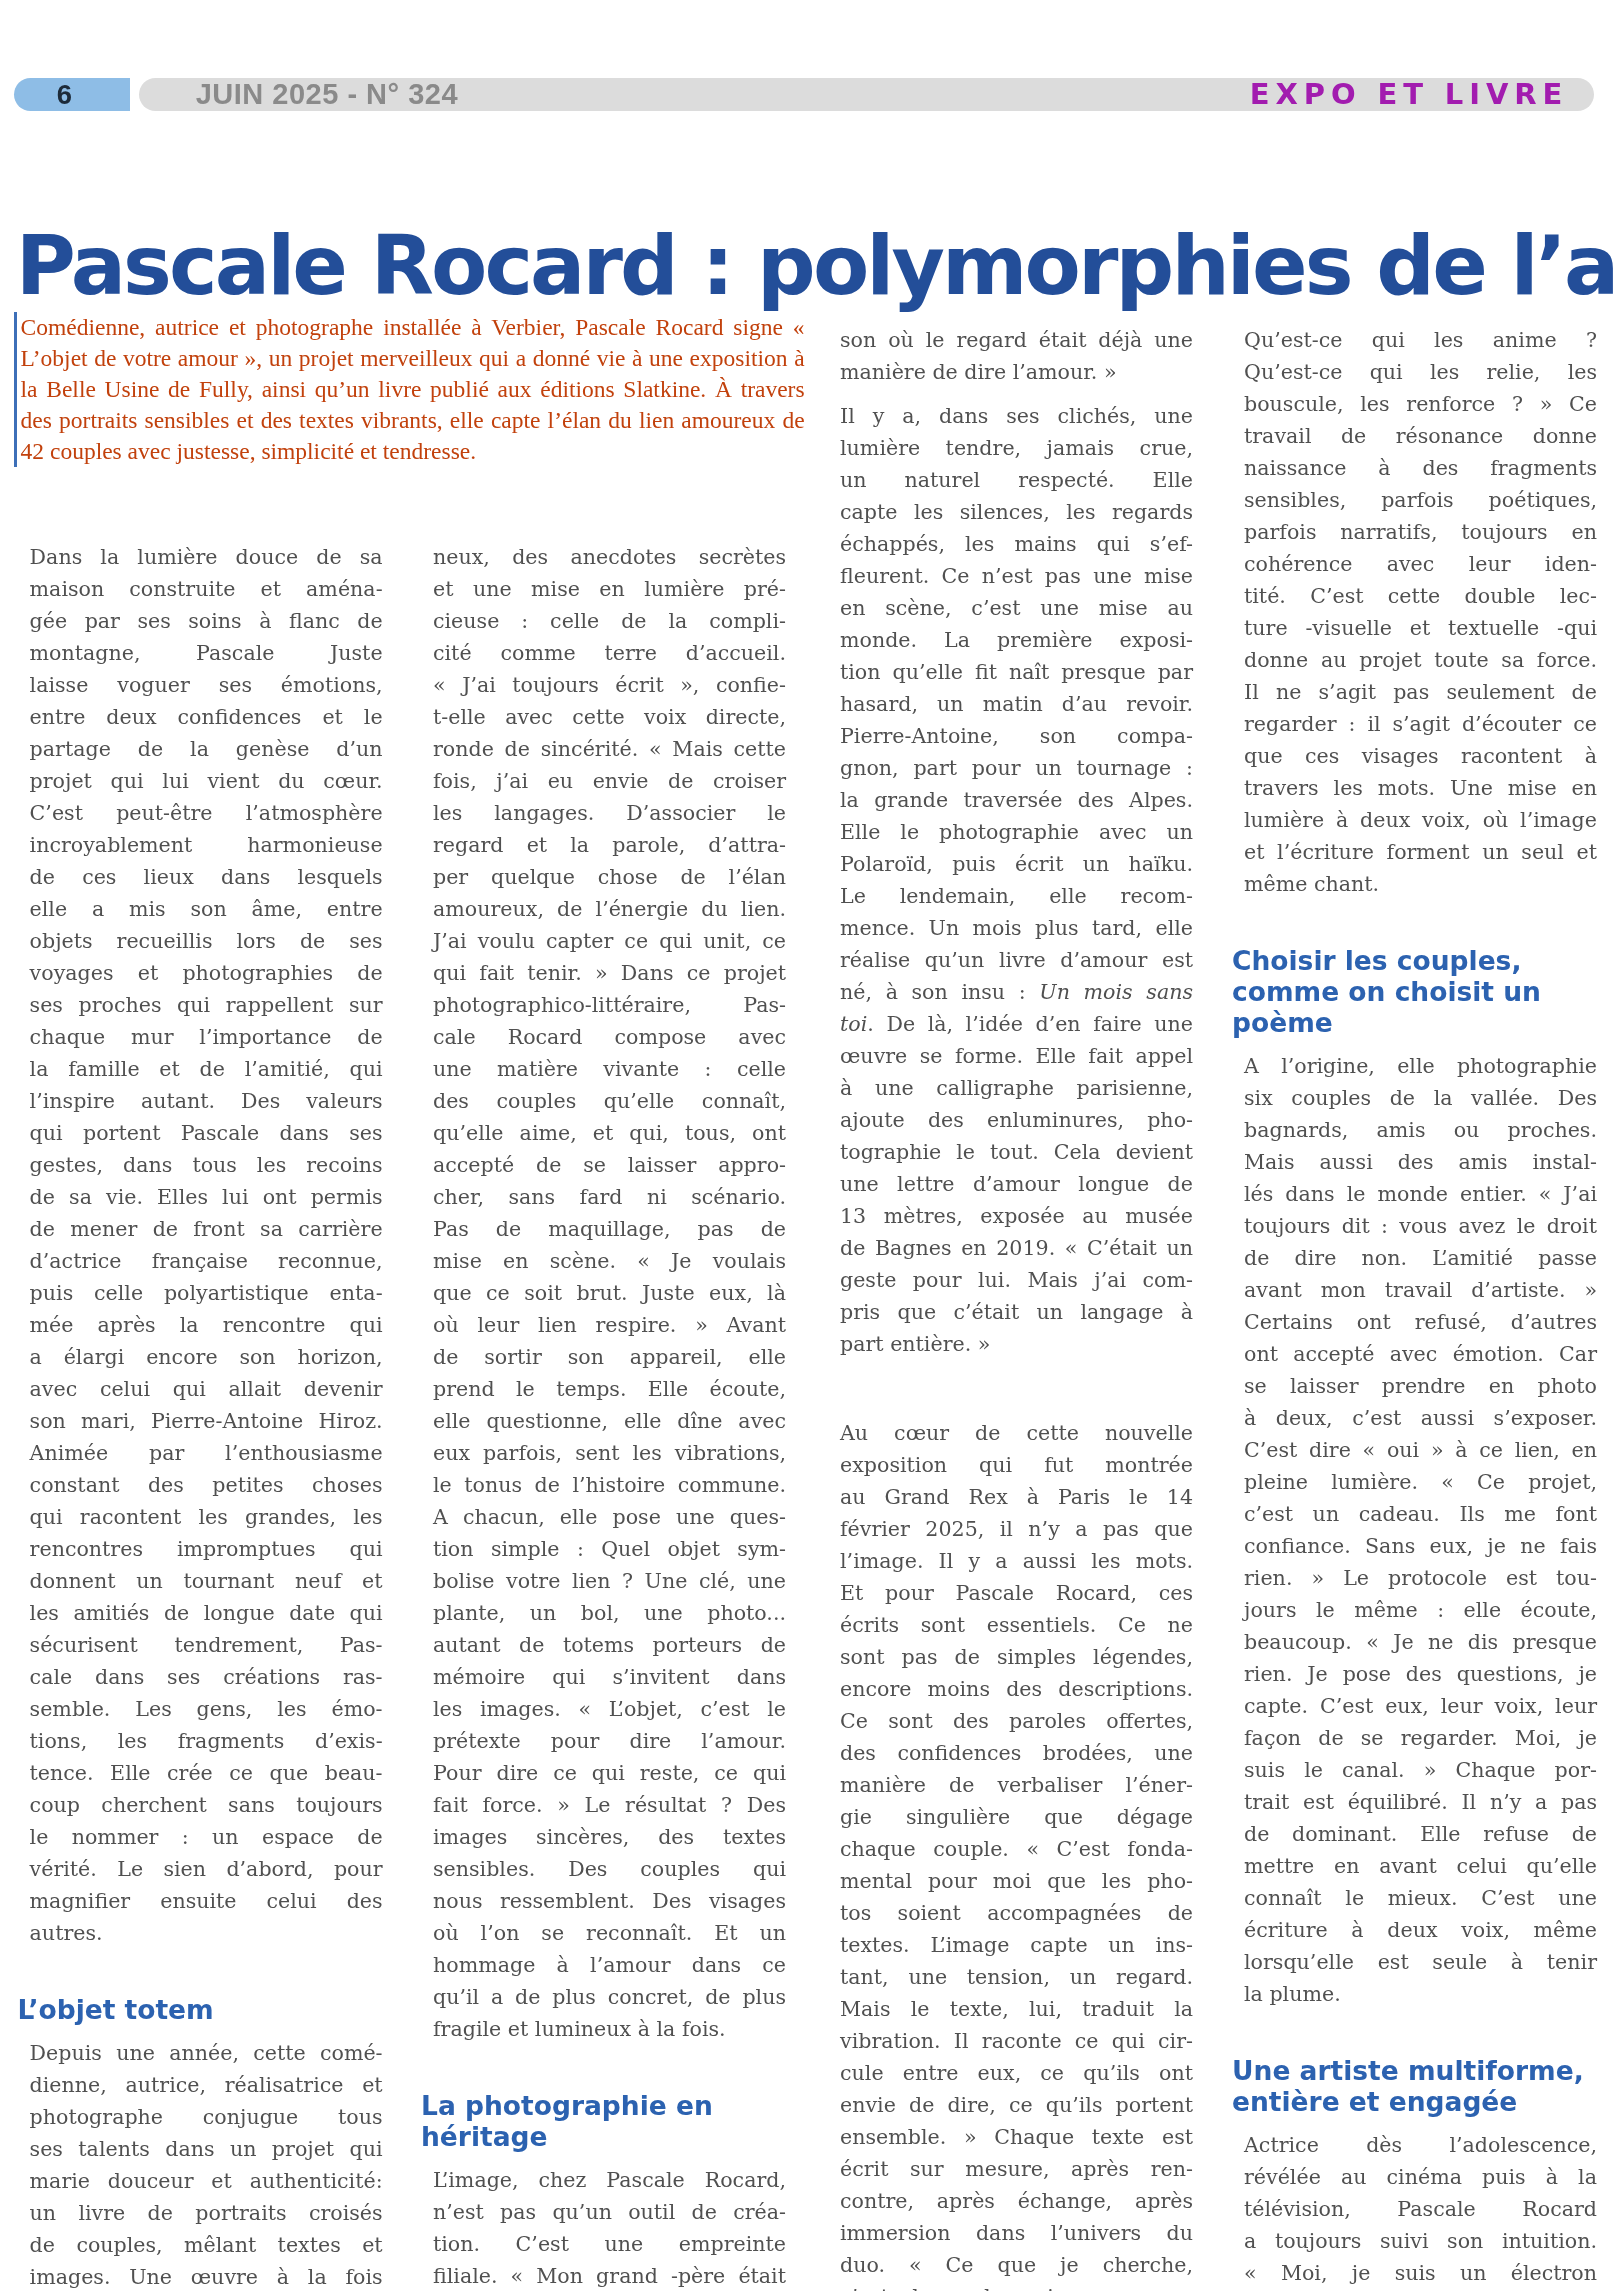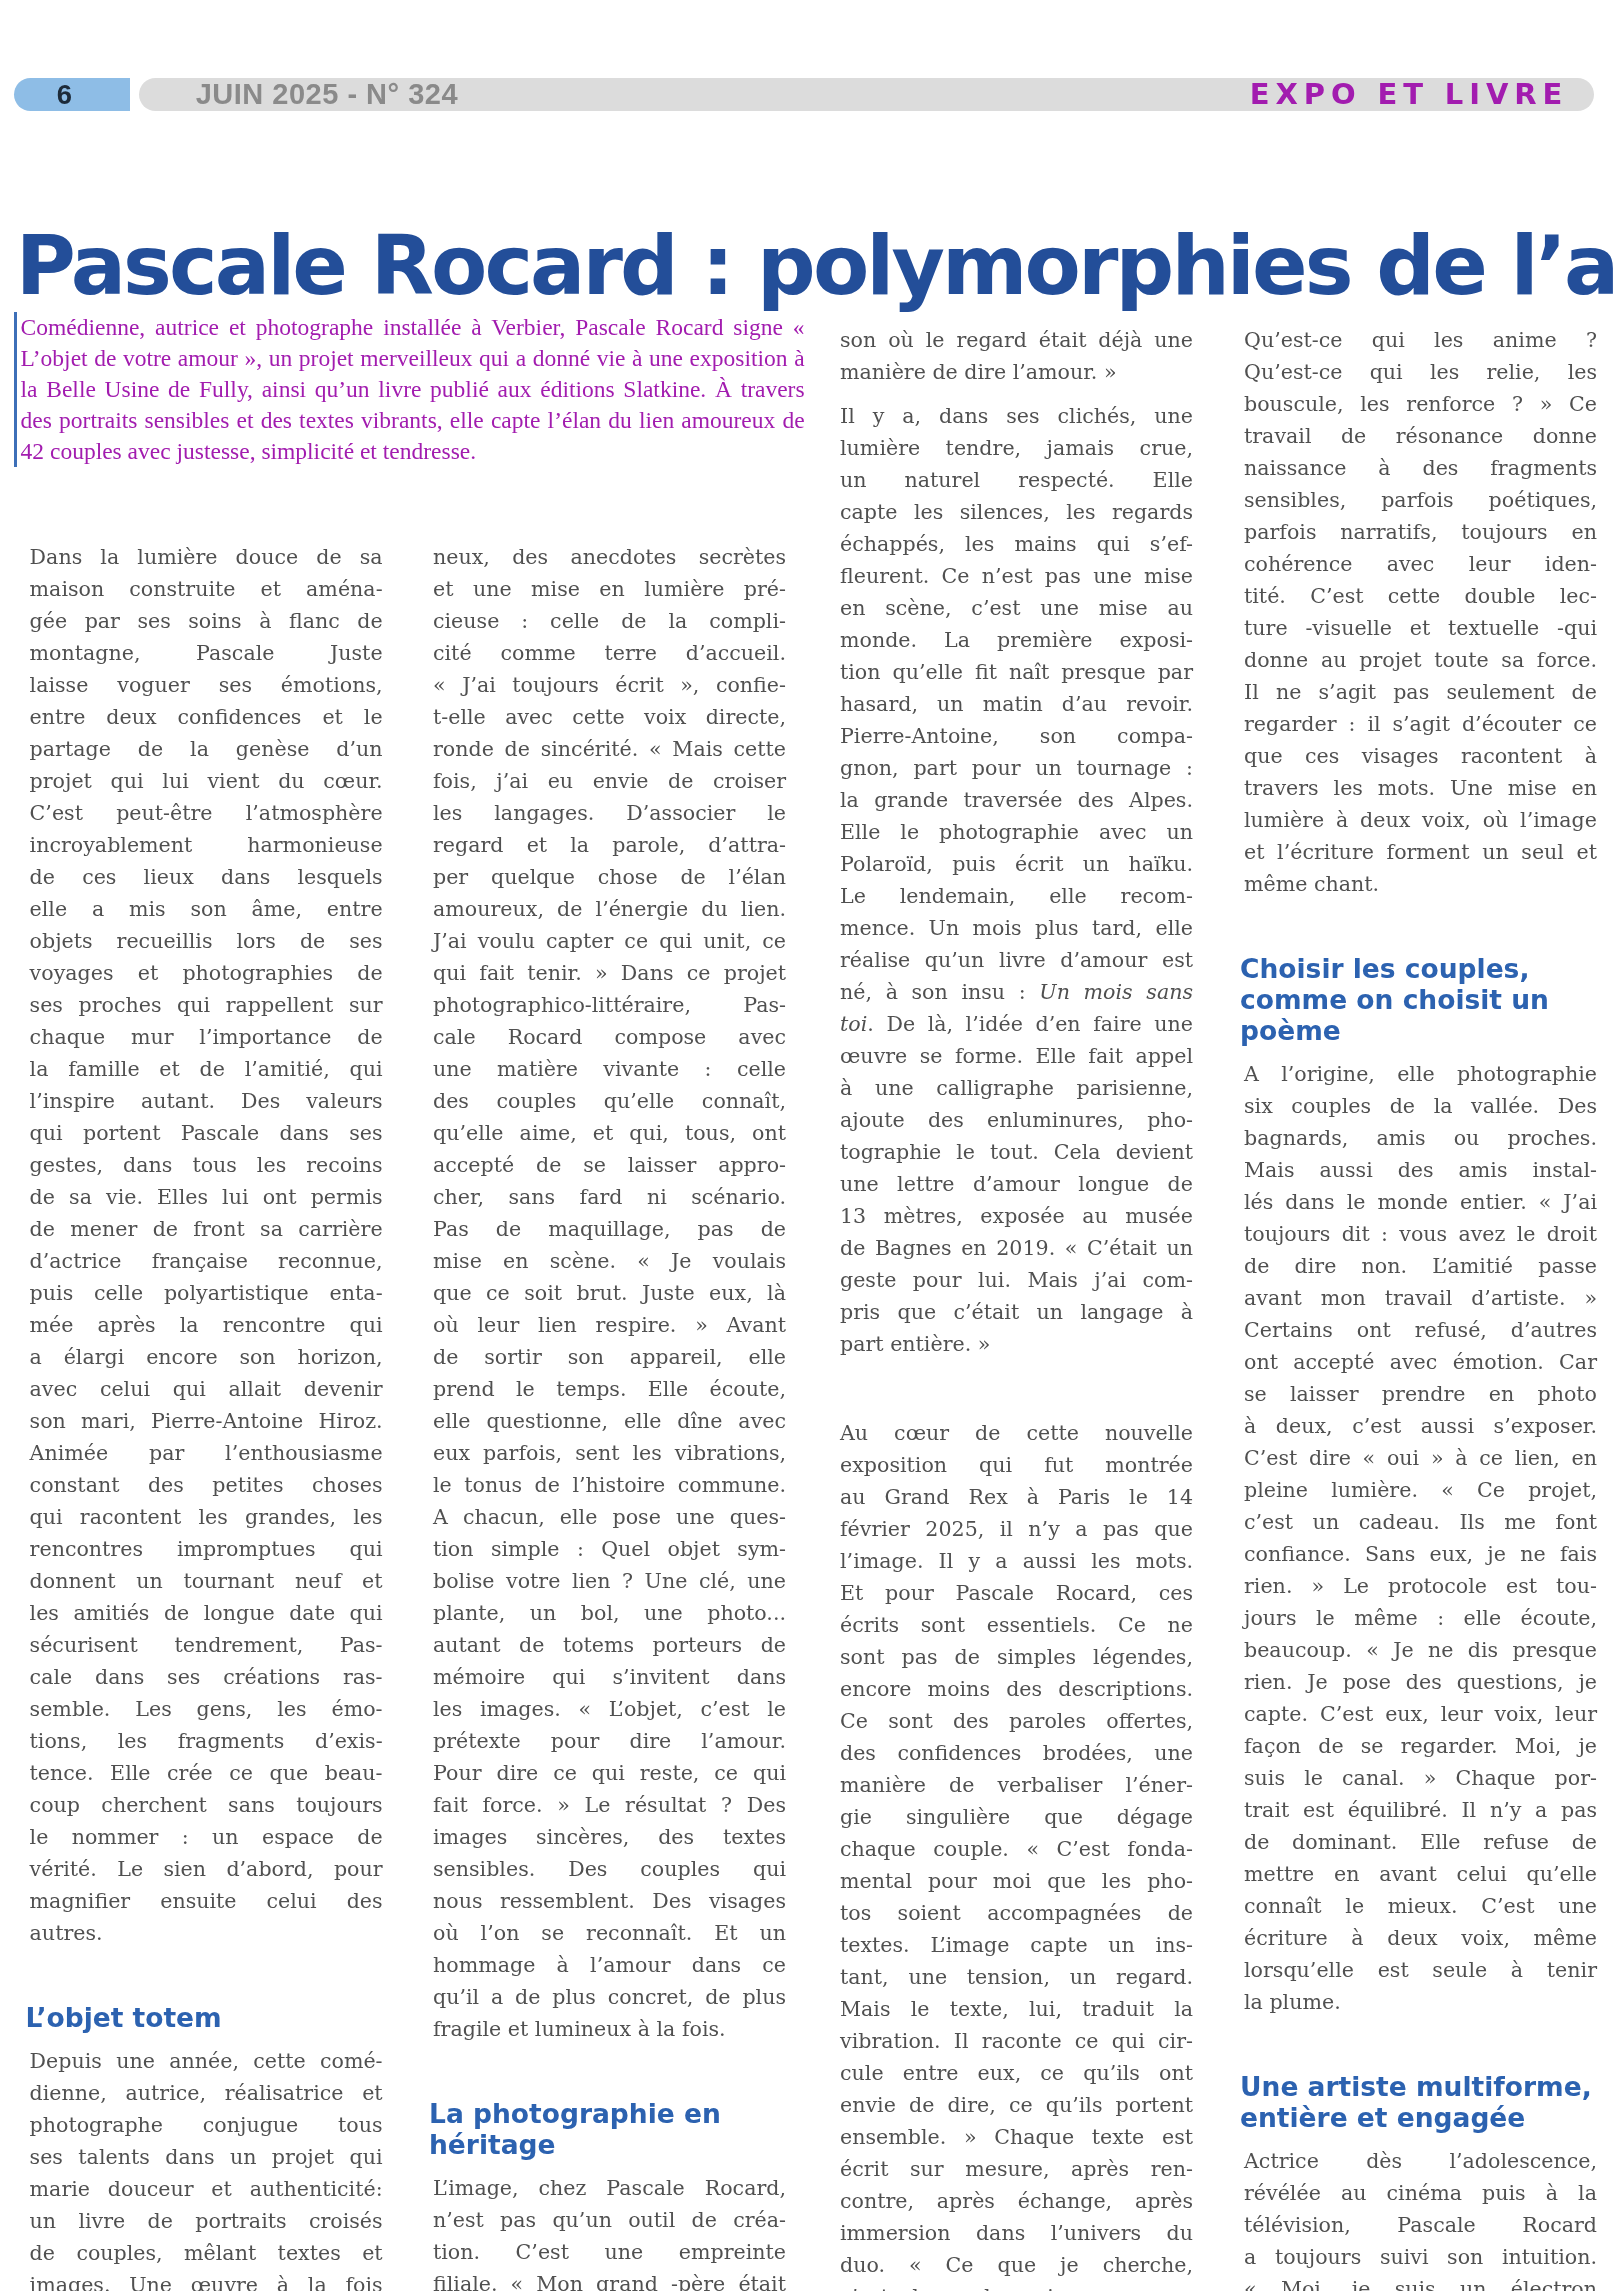--- a/index.html
+++ b/index.html
@@ -37,32 +37,32 @@
   }
   .title {
     position:absolute; left:15.7px; top:157px; width:1598px;
     font-family:"DejaVu Sans", sans-serif; font-weight:bold; font-size:82px; color:#234e99;
     letter-spacing:-2.9px; line-height:108px; white-space:nowrap;
   }
   .intro {
     position:absolute; left:13.7px; top:312px; width:784px;
     border-left:3.9px solid #3d6fb8;
     padding-left:3.9px;
-    font-family:"Liberation Serif", serif; font-size:23.5px; line-height:31px; color:#a21caf;
+    font-family:"Liberation Serif", serif; font-size:23.5px; line-height:31px; color:#c2410c;
     text-align:justify;
   }
   .col {
     position:absolute; width:377px;
     font-family:"DejaVu Serif", serif; font-size:20.6px; line-height:32px; color:#505050;
     text-align:justify; hyphens:manual;
   }
   .col p { margin:12px; }
   .col .sub {
     font-family:"DejaVu Sans", sans-serif; font-weight:bold; font-size:26.5px; line-height:31px;
-    color:#2c62b0; margin:8px; text-align:left;
+    color:#2c62b0; margin:0; text-align:left;
   }
   .col .gap { height:33px; }
   .line { display:block; white-space:nowrap; text-align:justify; text-align-last:justify; }
   .line.last { text-align-last:left; }
   #c1 { left:17.6px; top:529px; }
   #c2 { left:421px; top:529px; }
   #c3 { left:828px; top:312px; }
   #c4 { left:1232px; top:312px; }
   em { font-style:italic; }
 </style>

